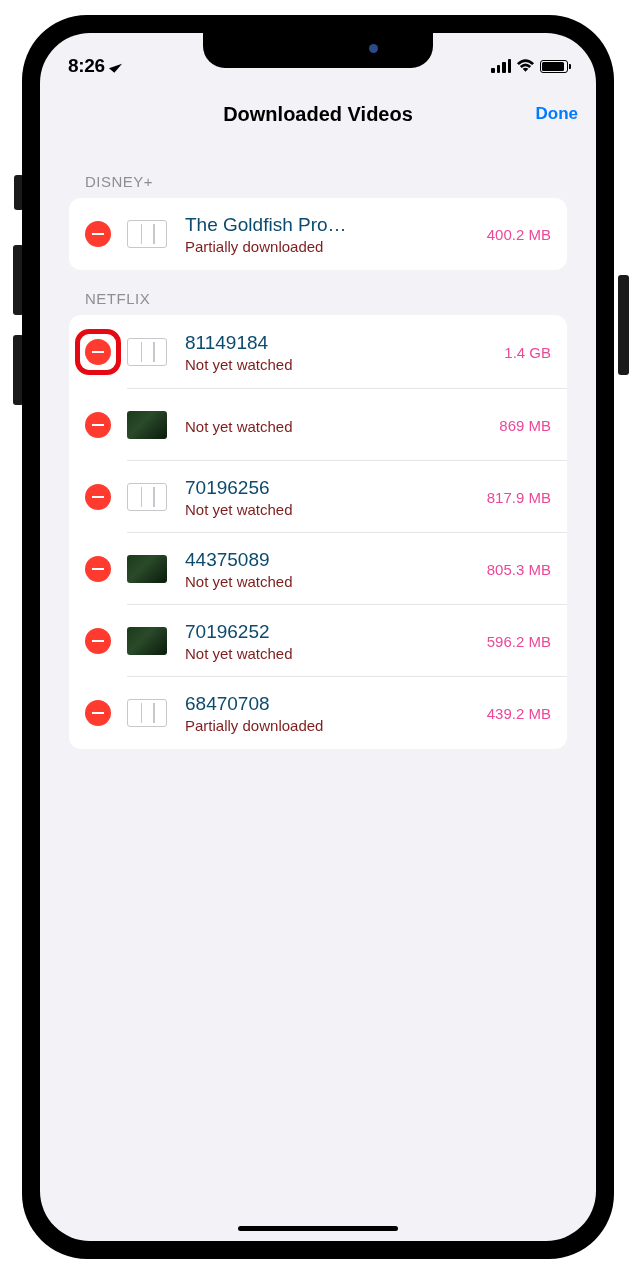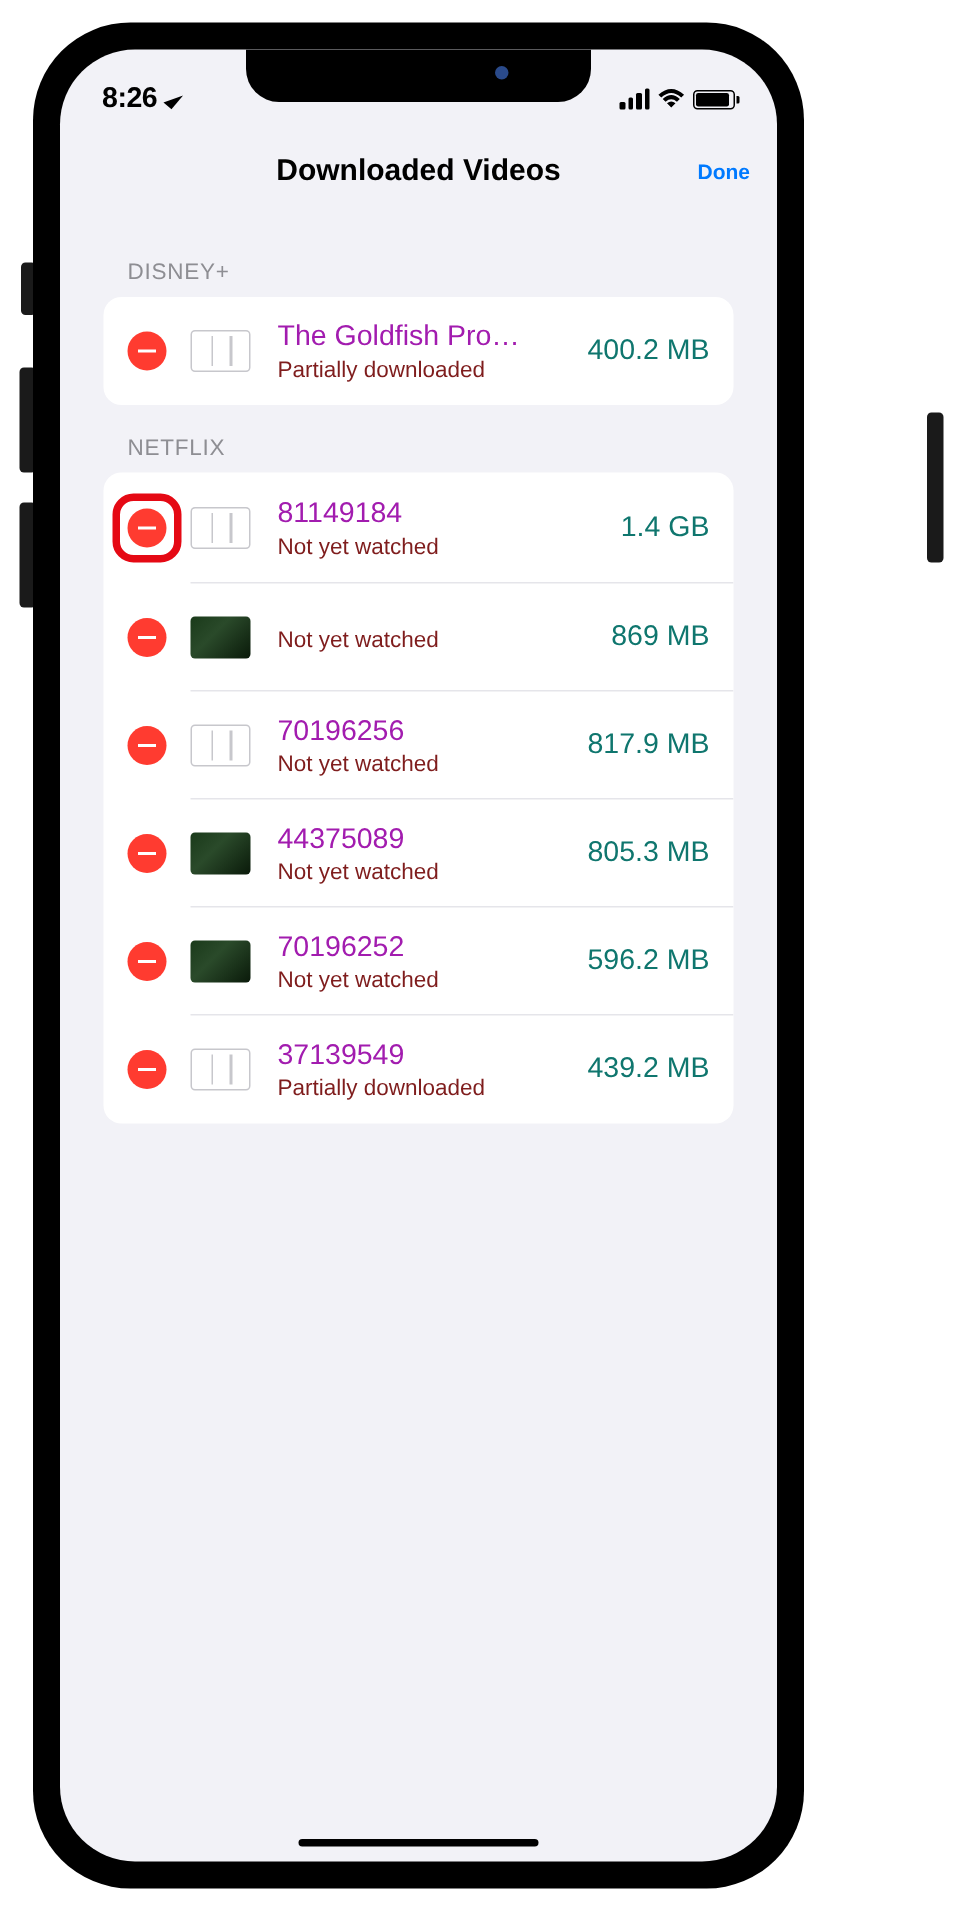--- a/index.html
+++ b/index.html
@@ -10,21 +10,21 @@
       width: 642px;
       height: 1274px;
       position: relative;
     }
     
     
     .phone-frame {
       position: absolute;
       top: 15px;
       left: 22px;
-      width: 514px;
+      width: 592px;
       height: 1244px;
       background: #000;
       border-radius: 65px;
       padding: 18px;
     }
     
     .phone-inner {
       width: 100%;
       height: 100%;
       background: #f2f2f7;
@@ -97,21 +97,21 @@
     
     .nav-bar {
       position: relative;
       height: 50px;
       display: flex;
       align-items: center;
       justify-content: center;
       margin-top: 8px;
     }
     .nav-title { font-size: 20px; font-weight: 600; color: #000; }
-    .nav-done { position: absolute; right: 18px; color: #007aff; font-size: 14px; font-weight: 600; cursor: pointer; }
+    .nav-done { position: absolute; right: 18px; color: #007aff; font-size: 17px; font-weight: 600; cursor: pointer; }
     
     
     .content { padding: 14px 13px; }
     
     .section-header {
       font-size: 15px;
       color: #8e8e93;
       letter-spacing: 0.5px;
       padding: 20px 32px 8px;
     }
@@ -190,24 +190,24 @@
       background: #c7c7cc;
     }
     .thumb-placeholder::before { left: 33%; }
     .thumb-placeholder::after { left: 66%; }
     
     .thumb-img {
       background: linear-gradient(135deg, #1a3a1a 0%, #2a4a2a 40%, #0a1a0a 100%);
     }
     
     .row-text { flex: 1; margin-left: 18px; min-width: 0; }
-    .row-title { font-size: 19px; color: #a21caf; font-weight: 400; white-space: nowrap; overflow: hidden; text-overflow: ellipsis; }
+    .row-title { font-size: 19px; color: #0c4a6e; font-weight: 400; white-space: nowrap; overflow: hidden; text-overflow: ellipsis; }
     .row-subtitle { font-size: 15px; color: #7f1d1d; margin-top: 2px; }
     
-    .row-size { font-size: 19px; color: #0f766e; margin-left: 10px; flex-shrink: 0; }
+    .row-size { font-size: 15px; color: #ec4899; margin-left: 10px; flex-shrink: 0; }
     
     
     .home-indicator {
       position: absolute;
       bottom: 10px;
       left: 50%;
       transform: translateX(-50%);
       width: 160px;
       height: 5px;
       background: #000;
@@ -312,21 +312,21 @@
             <div class="row-text">
               <div class="row-title">70196252</div>
               <div class="row-subtitle">Not yet watched</div>
             </div>
             <div class="row-size">596.2 MB</div>
           </div>
           <div class="list-row">
             <div class="delete-btn"></div>
             <div class="thumb thumb-placeholder"></div>
             <div class="row-text">
-              <div class="row-title">37139549</div>
+              <div class="row-title">68470708</div>
               <div class="row-subtitle">Partially downloaded</div>
             </div>
             <div class="row-size">439.2 MB</div>
           </div>
         </div>
       </div>
 
     <div class="home-indicator"></div>
   </div>
 </div>

